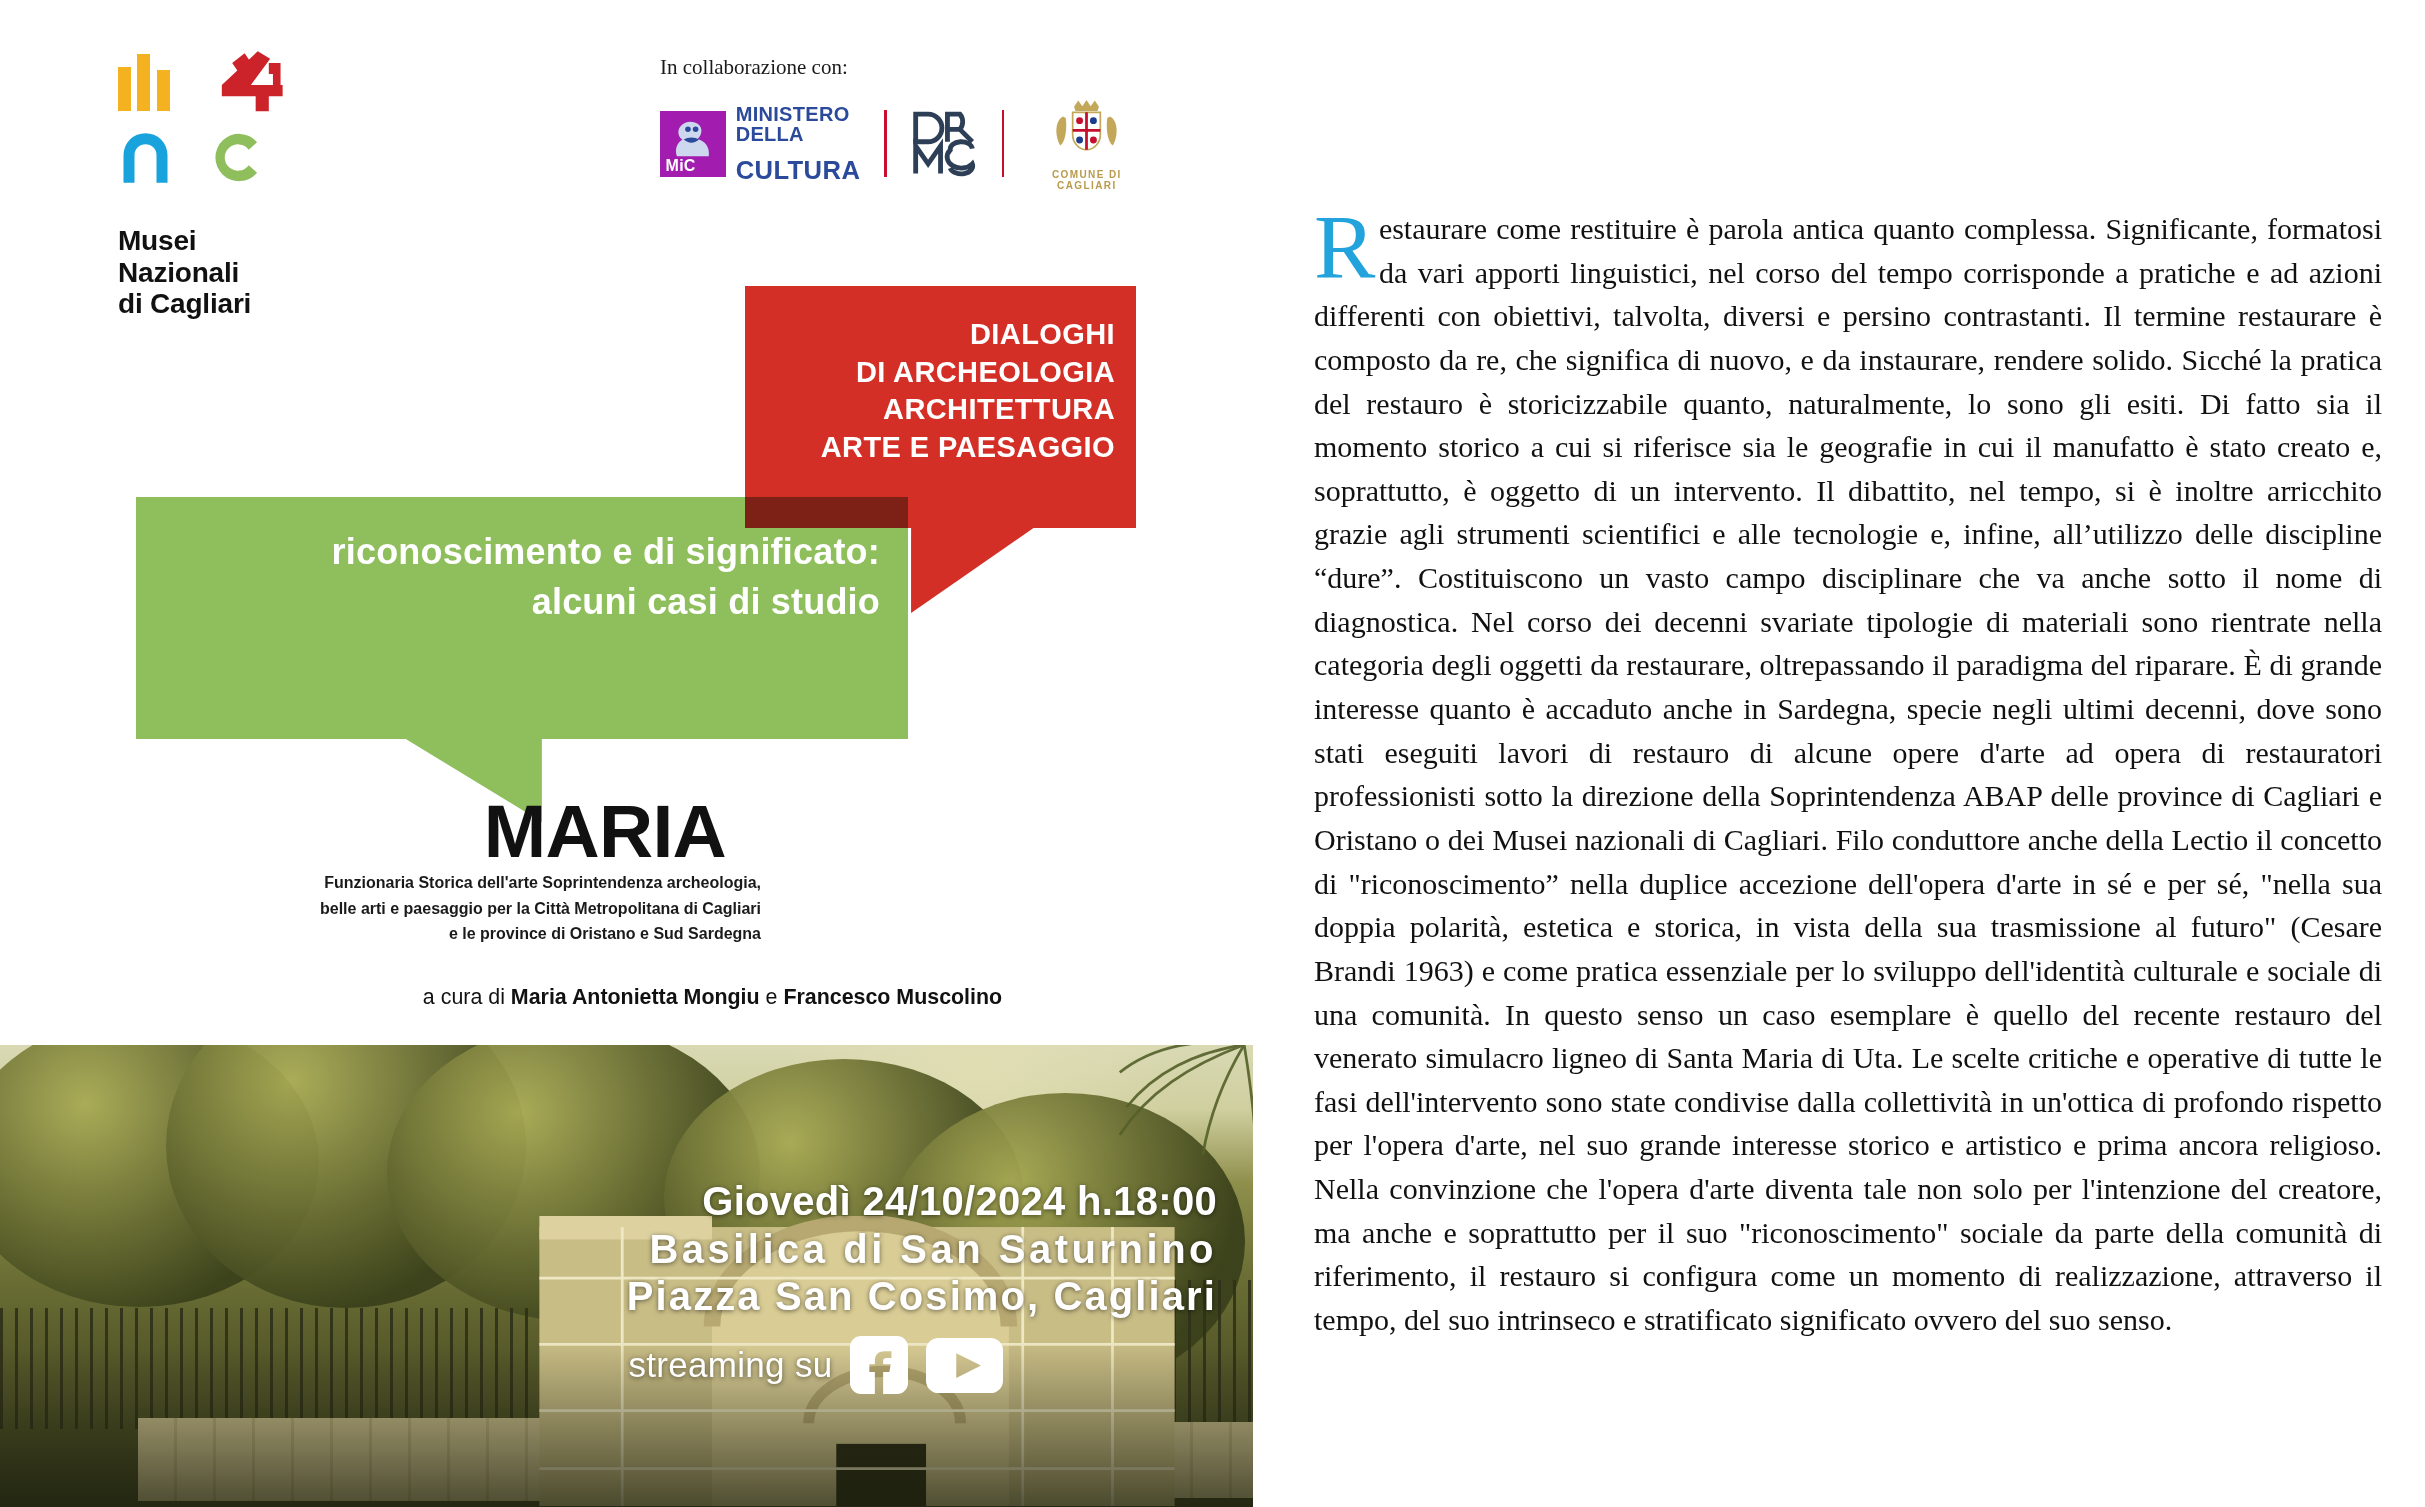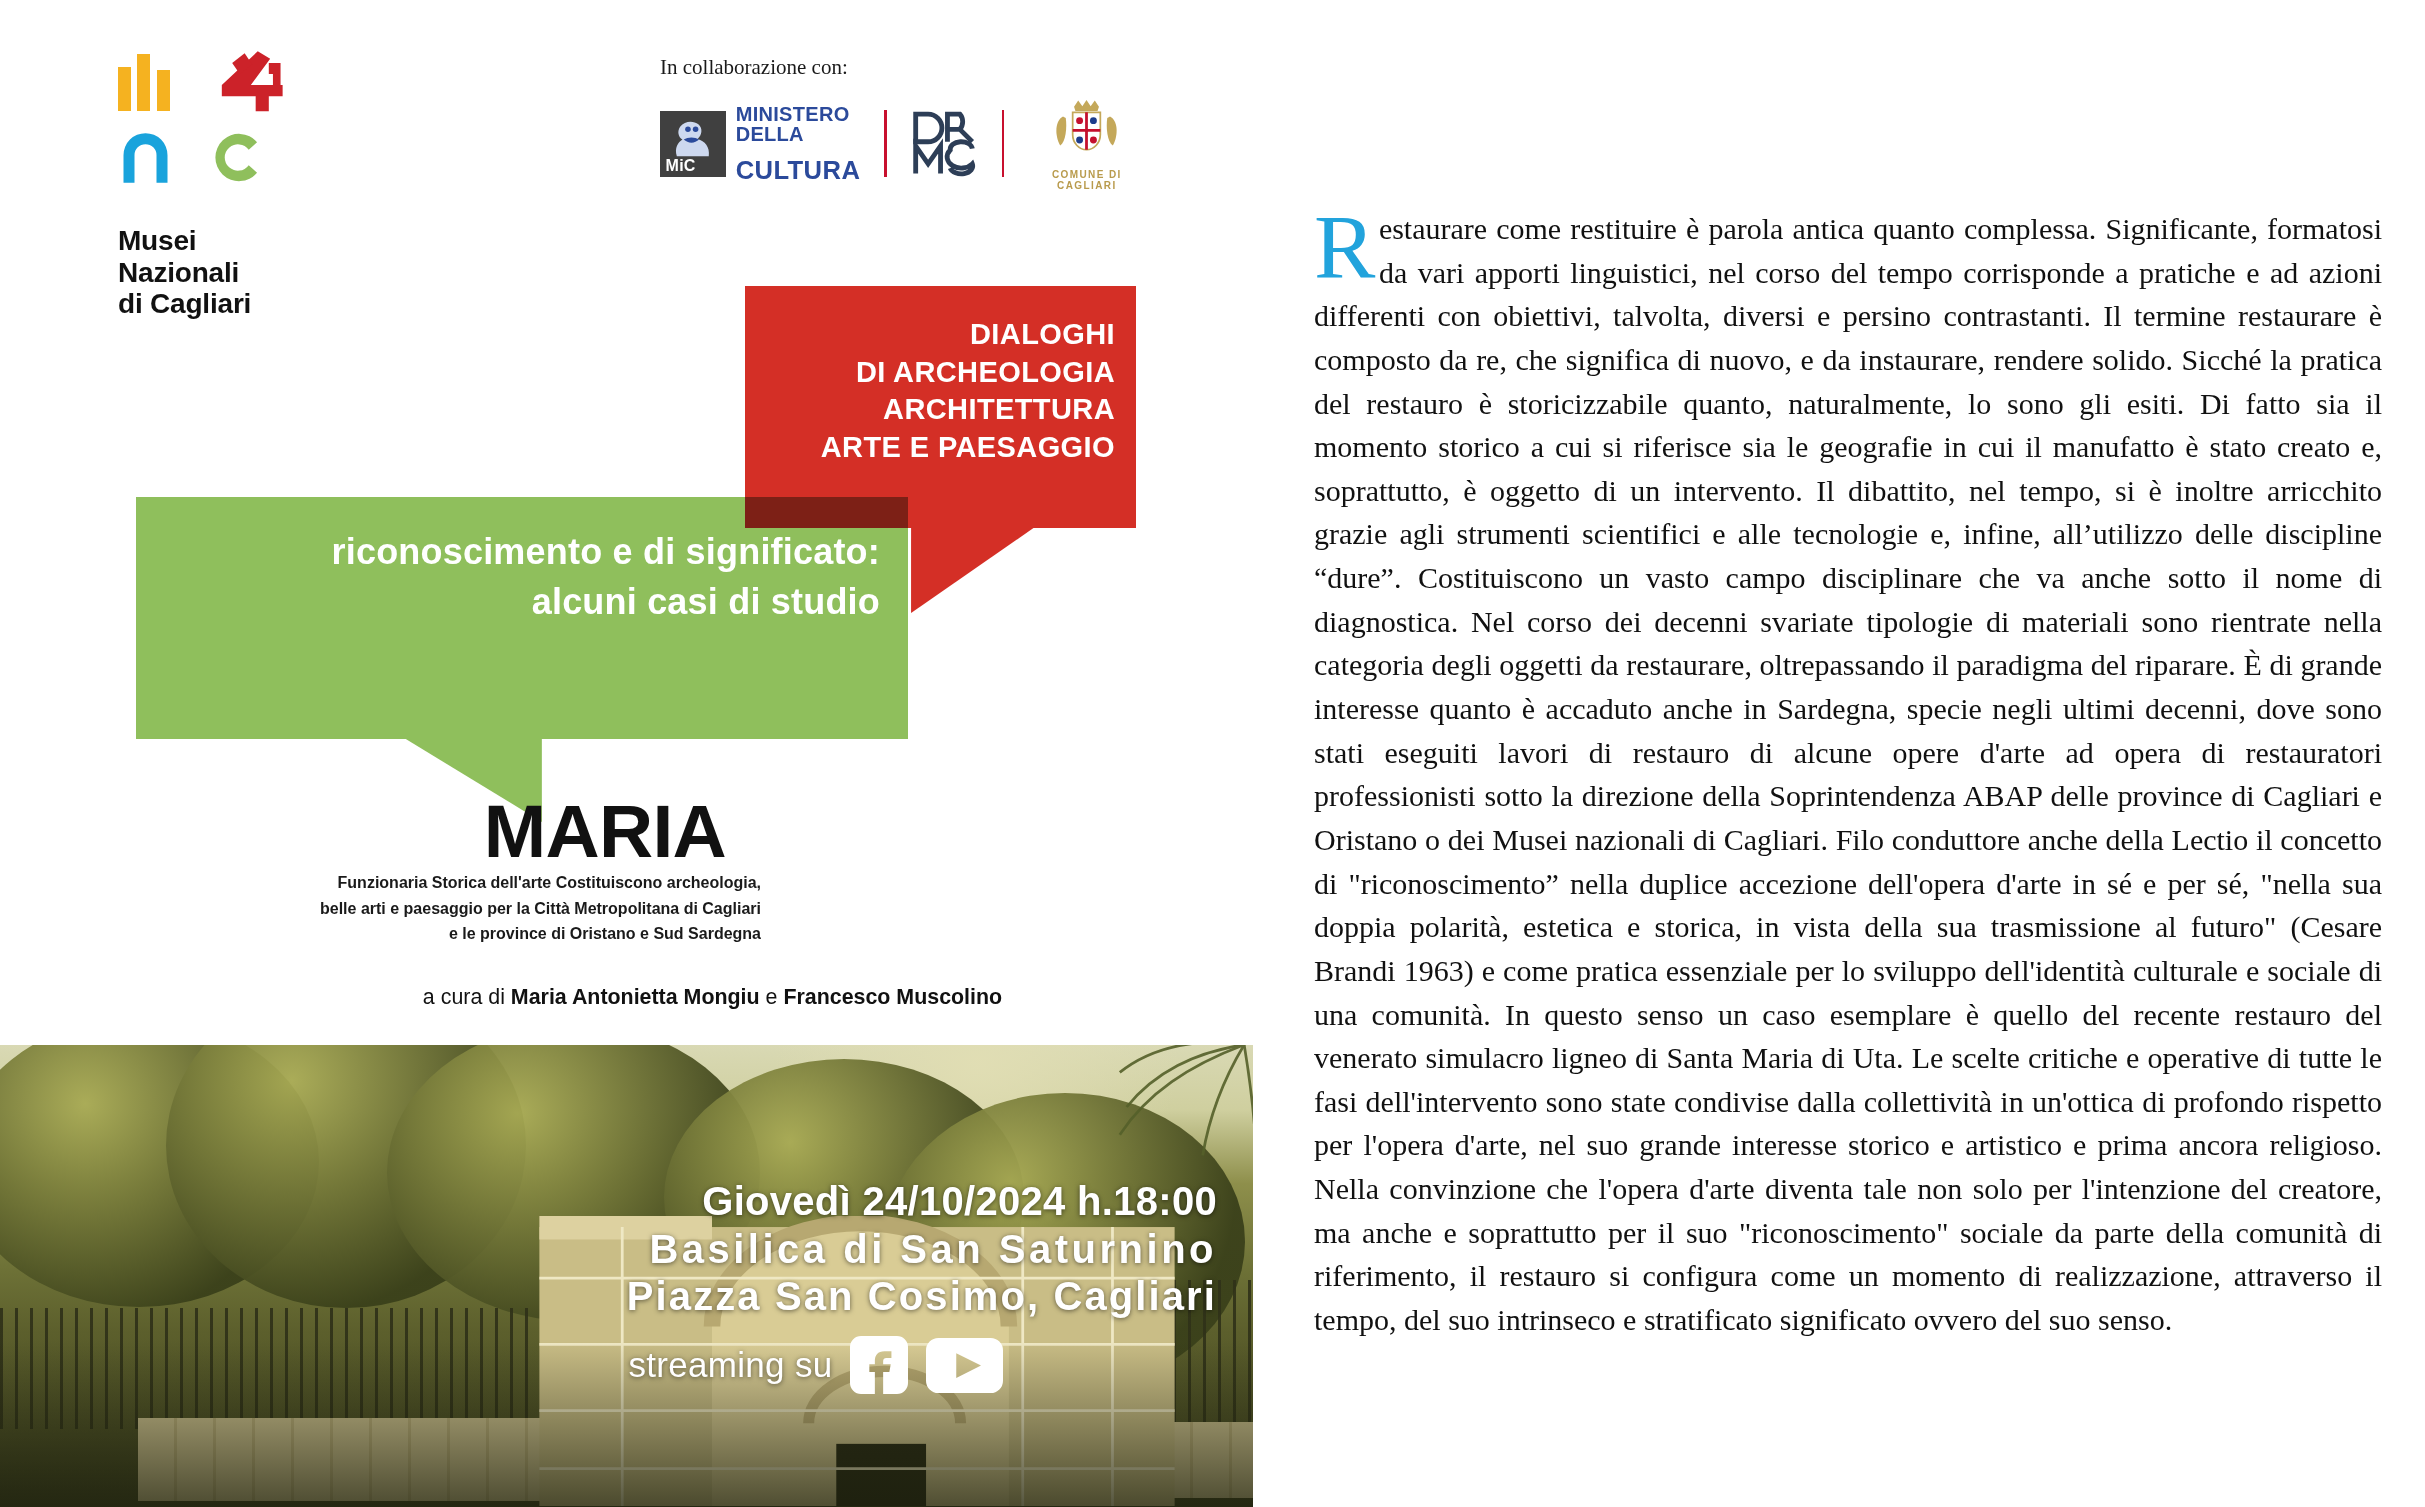--- a/index.html
+++ b/index.html
@@ -20,21 +20,21 @@
   .logo-n { position:absolute; left:0; top:77px; width:55px; height:55px; }
   .logo-c { position:absolute; left:89px; top:77px; width:57px; height:57px; }
   #mnc-name { position:absolute; left:118px; top:225px; width:290px;
               font-size:28px; font-weight:bold; line-height:1.13; color:#111; letter-spacing:-0.2px; }
 
   
   #collab { position:absolute; left:660px; top:55px; width:526px; }
   #collab-label { font-family:"Liberation Serif", serif; font-size:21px; color:#1a1a1a; margin-bottom:23.5px; }
   #collab-logos { display:flex; align-items:center; height:80px; }
   .mic-lockup { display:flex; align-items:center; }
-  .mic-box { width:66px; height:66px; background:#404040; position:relative; flex:none; }
+  .mic-box { width:66px; height:66px; background:#a21caf; position:relative; flex:none; }
   .mic-box .mic-fig { position:absolute; left:7px; top:5.5px; width:53px; height:43px; }
   .mic-box .mic-word { position:absolute; left:5.5px; bottom:2.8px; color:#fff;
       font-size:16px; font-weight:bold; letter-spacing:0.3px; line-height:1; }
   .mic-text { margin-left:9.7px; color:#2B4A9B; font-weight:bold; line-height:1.0;
       font-size:20px; letter-spacing:0.3px; }
   .mic-text .big { font-size:25.6px; letter-spacing:0.4px; display:block; margin-top:14px;}
   .sep { width:2.8px; height:67px; background:#C8102E; margin:0 23.5px; flex:none; }
   .drms { width:68px; height:67px; position:relative; color:#2D3E57; }
   .drms svg { display:block; }
   .cag { width:118px; text-align:center; }
@@ -206,21 +206,21 @@
   </div>
   <div id="green-overlap"></div>
   <svg id="green-tail" viewBox="0 0 200 122">
     <path d="M200 0 L0 0 L200 122 Z" fill="#8FBF5C"></path>
   </svg>
 
   <div id="speaker-name">
     <div>MARIA</div>
   </div>
   <div id="speaker-role">
-    <div>Funzionaria Storica dell'arte Costituiscono archeologia,</div>
+    <div>Funzionaria Storica dell'arte Soprintendenza archeologia,</div>
     <div>belle arti e paesaggio per la Città Metropolitana di Cagliari</div>
     <div>e le province di Oristano e Sud Sardegna</div>
   </div>
   <div id="curators">
     <span>a cura di </span><b>Maria Antonietta Mongiu</b><span> e </span><b>Francesco Muscolino</b>
   </div>
 
   <div id="photo">
     <div id="photo-bg"></div>
     <div class="tree" style="left:-41px;  top:-28px;  width:360px; height:290px;"></div>

